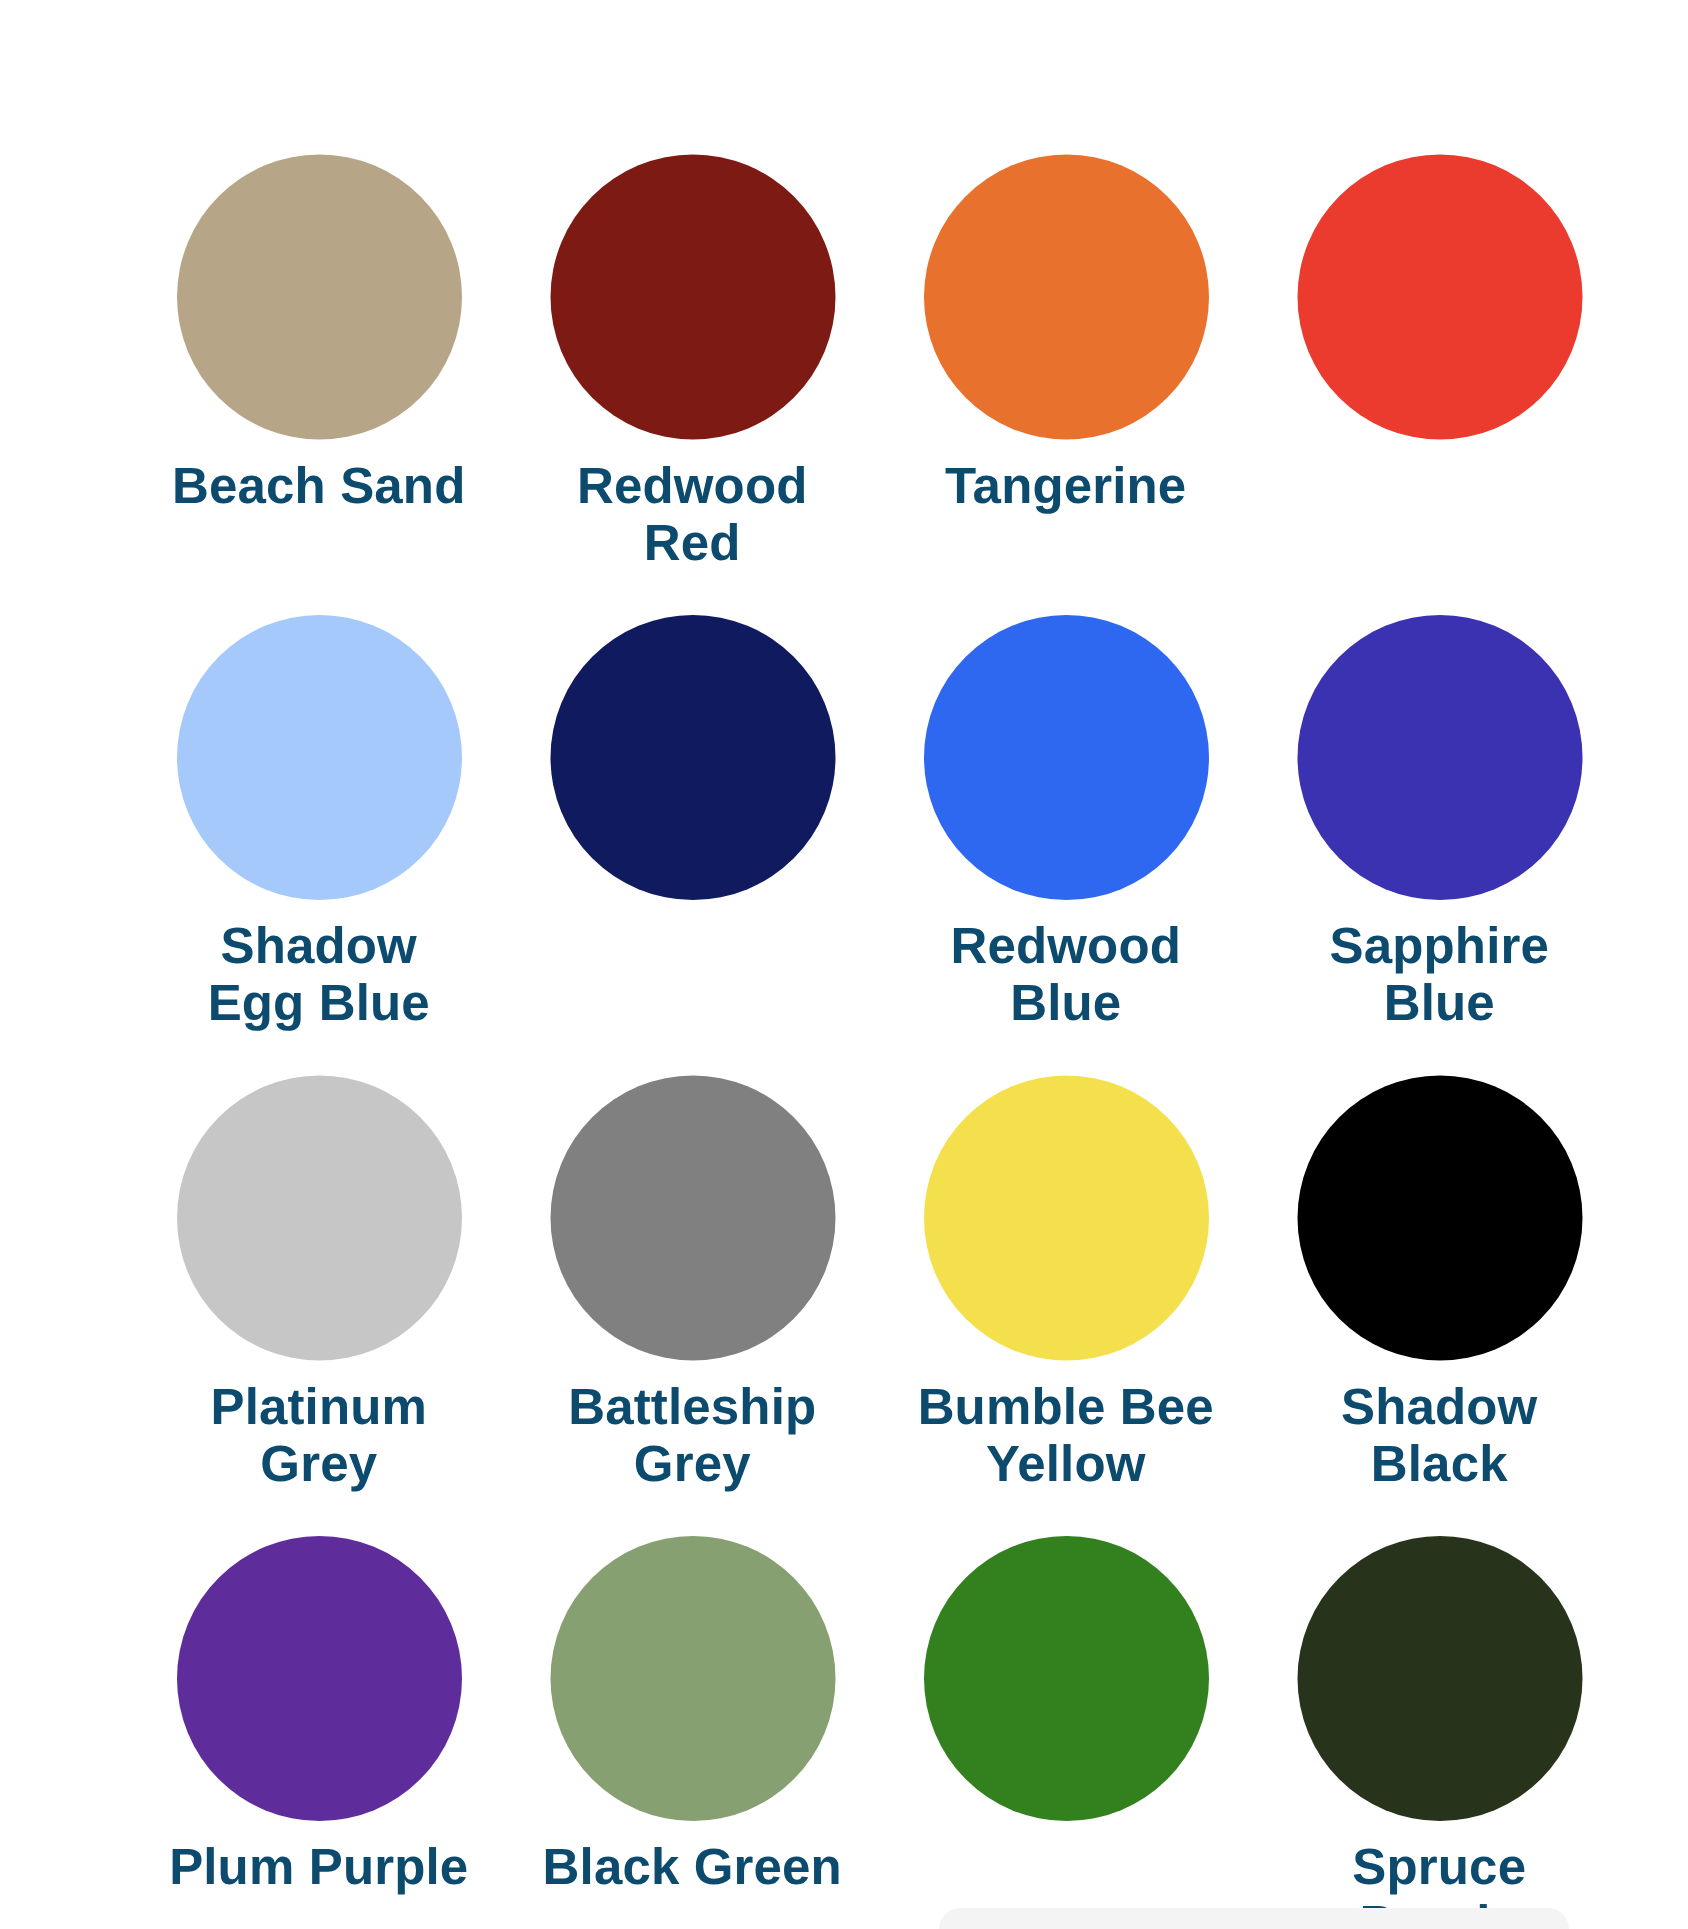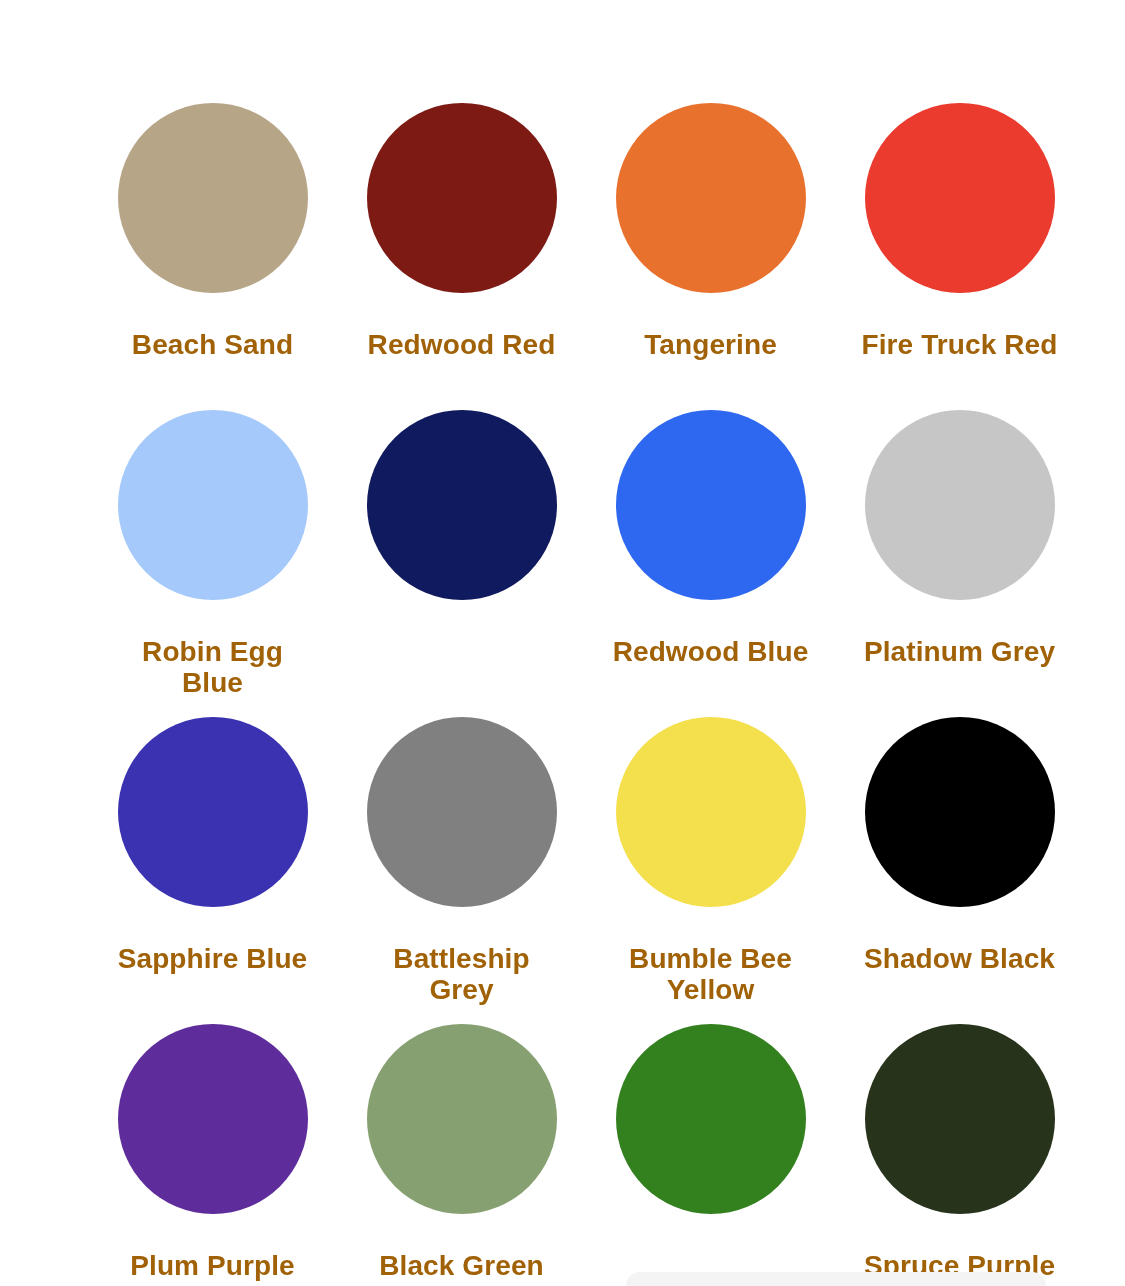--- a/index.html
+++ b/index.html
@@ -37,27 +37,27 @@
   }
 
   .swatch-disc {
     width: 190px;
     height: 190px;
     border-radius: 50%;
     flex: 0 0 auto;
   }
 
   .swatch-label {
-    margin-top: 36px;
+    margin-top: 12px;
     width: 200px;
     text-align: center;
-    font-size: 28px;
+    font-size: 34px;
     font-weight: bold;
     line-height: 1.12;
-    color: #a16207;
+    color: #0c4a6e;
     letter-spacing: 0.1px;
   }
 
   
   #bottom-panel {
     position: absolute;
     left: 626px;
     top: 1272px;
     width: 420px;
     height: 40px;
@@ -76,40 +76,39 @@
     <div class="swatch-cell">
       <div class="swatch-disc" style="background: rgb(125, 26, 20);"></div>
       <div class="swatch-label">Redwood Red</div>
     </div>
     <div class="swatch-cell">
       <div class="swatch-disc" style="background: rgb(232, 113, 46);"></div>
       <div class="swatch-label">Tangerine</div>
     </div>
     <div class="swatch-cell">
       <div class="swatch-disc" style="background: rgb(234, 59, 46);"></div>
-      <div class="swatch-label">Fire Truck Red</div>
     </div>
     <div class="swatch-cell">
       <div class="swatch-disc" style="background: rgb(165, 201, 250);"></div>
-      <div class="swatch-label">Robin Egg Blue</div>
+      <div class="swatch-label">Shadow Egg Blue</div>
     </div>
     <div class="swatch-cell">
       <div class="swatch-disc" style="background: rgb(16, 26, 94);"></div>
     </div>
     <div class="swatch-cell">
       <div class="swatch-disc" style="background: rgb(47, 104, 240);"></div>
       <div class="swatch-label">Redwood Blue</div>
     </div>
     <div class="swatch-cell">
+      <div class="swatch-disc" style="background: rgb(58, 50, 176);"></div>
+      <div class="swatch-label">Sapphire Blue</div>
+    </div>
+    <div class="swatch-cell">
       <div class="swatch-disc" style="background: rgb(198, 198, 198);"></div>
       <div class="swatch-label">Platinum Grey</div>
-    </div>
-    <div class="swatch-cell">
-      <div class="swatch-disc" style="background: rgb(58, 50, 176);"></div>
-      <div class="swatch-label">Sapphire Blue</div>
     </div>
     <div class="swatch-cell">
       <div class="swatch-disc" style="background: rgb(128, 128, 128);"></div>
       <div class="swatch-label">Battleship Grey</div>
     </div>
     <div class="swatch-cell">
       <div class="swatch-disc" style="background: rgb(244, 224, 77);"></div>
       <div class="swatch-label">Bumble Bee Yellow</div>
     </div>
     <div class="swatch-cell">

